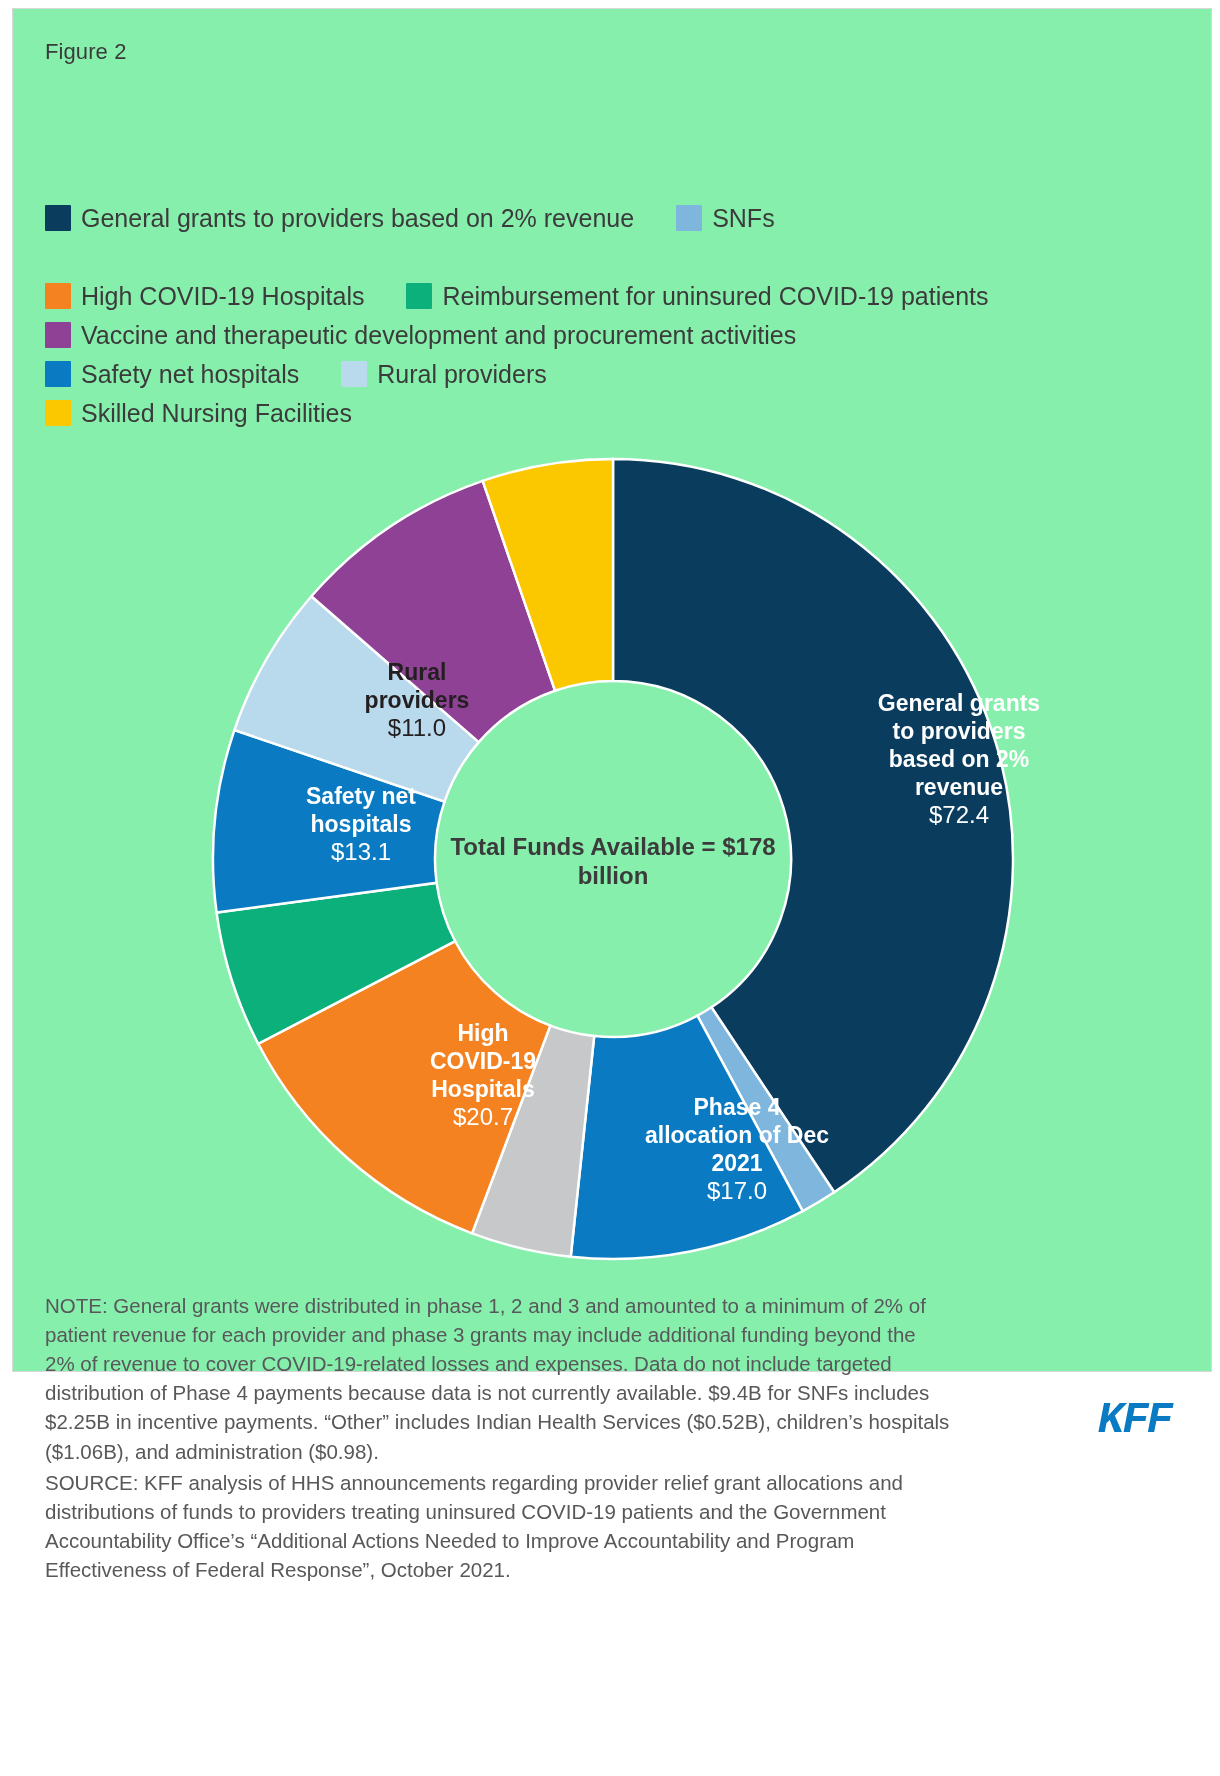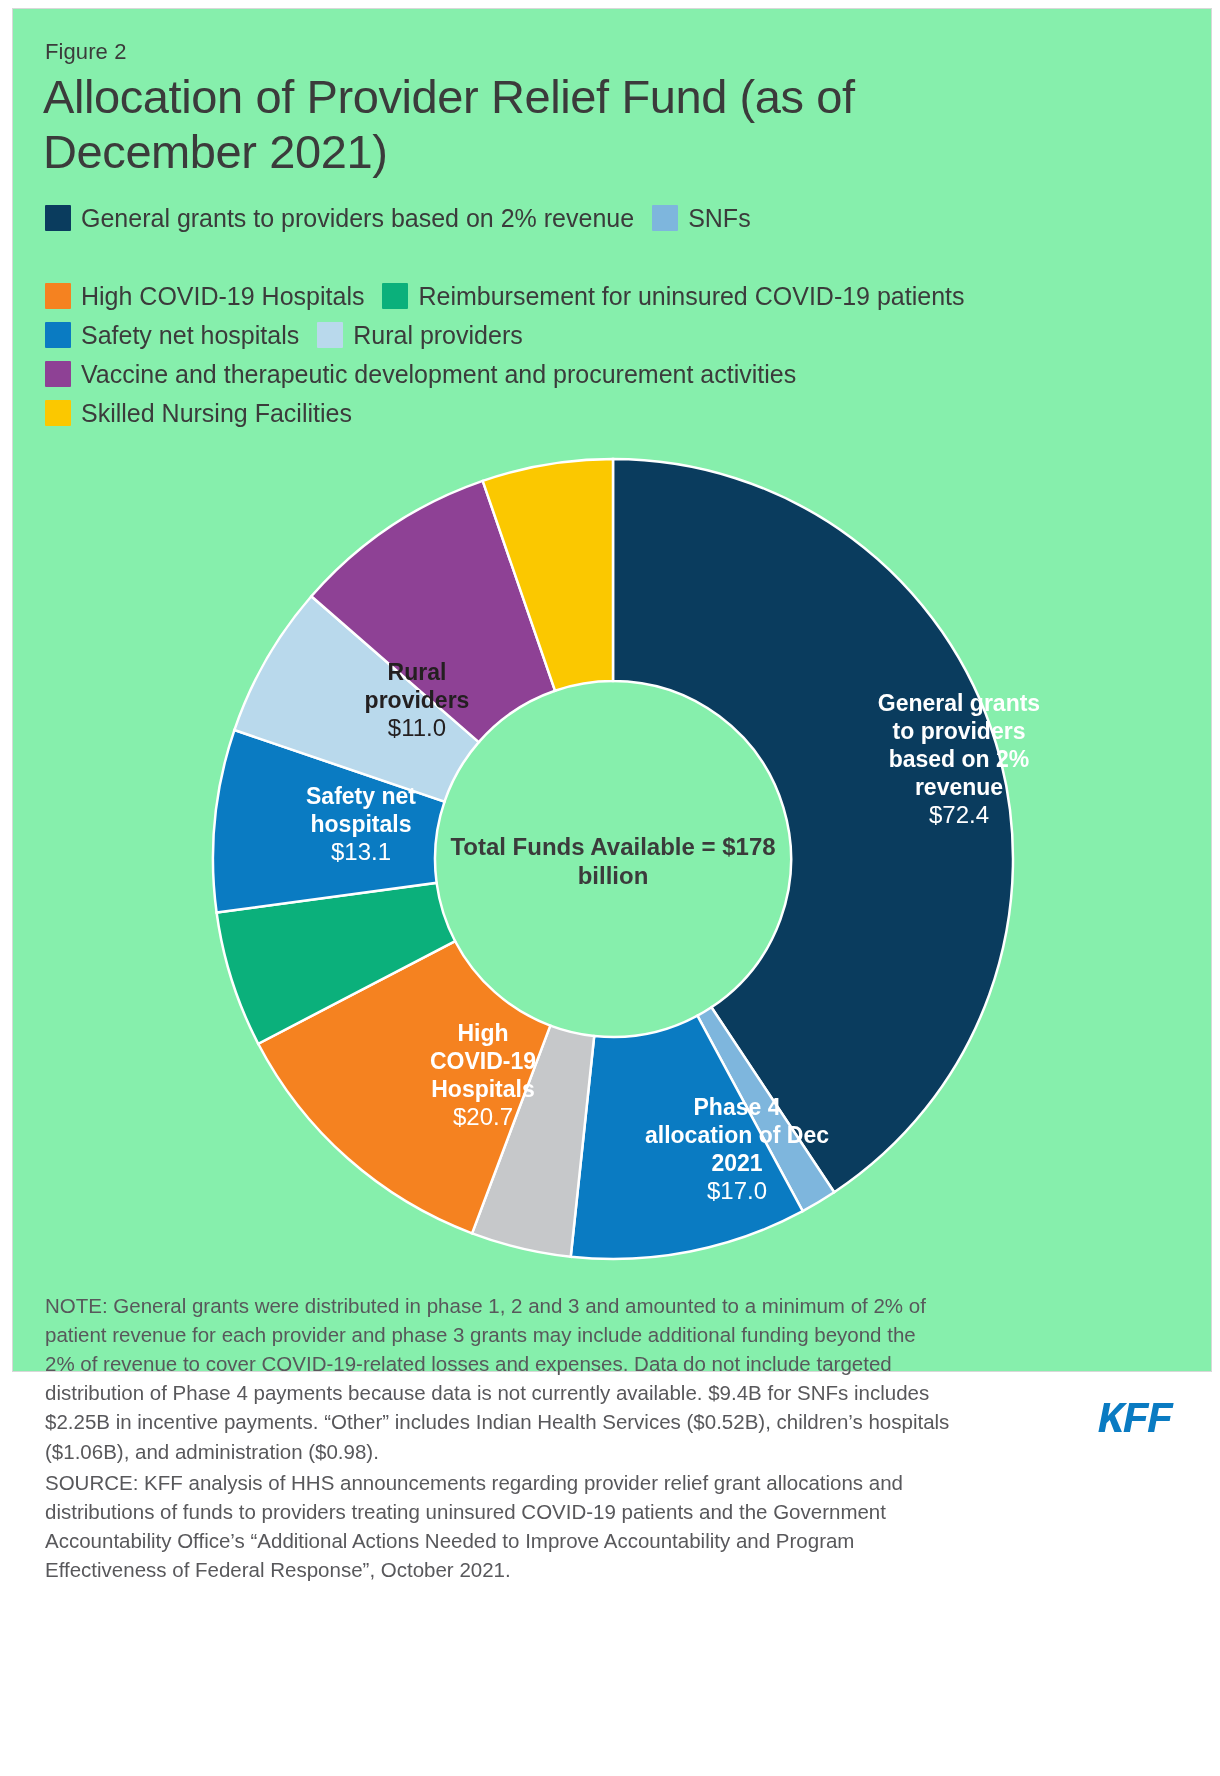--- a/index.html
+++ b/index.html
@@ -25,21 +25,21 @@
     position:absolute;left:30px;top:60px;width:1000px;
     font-size:47px;line-height:1.18;color:#3b3b3b;
     font-weight:400;letter-spacing:-.4px;
   }
   
   .legend{
     position:absolute;left:32px;top:196px;width:1000px;
   }
   .legend-row{
     display:flex;align-items:flex-start;
-    margin-bottom:6px;height:33px;
+    margin-bottom:6px;height:33px;gap:24px;
   }
   .legend-entry{display:flex;align-items:center;margin-right:18px;}
   .swatch{
     width:26px;height:26px;flex:0 0 26px;border-radius:1px;margin-right:10px;
   }
   .legend-label{
     font-size:25px;color:#3b3b3b;line-height:26px;white-space:nowrap;
   }
   
   .chart-wrap{
@@ -70,21 +70,20 @@
     font-weight:bold;font-style:italic;
     font-size:44px;color:#0a7bc2;letter-spacing:-2px;
   }
 </style>
 </head>
 <body>
 
 <div class="frame">
 
   <div class="figure-num">Figure 2</div>
-  <div class="title">Allocation of Provider Relief Fund (as of December 2021)</div>
 
   <div class="legend" id="legend">
       <div class="legend-row">
         <div class="legend-entry">
           <span class="swatch" style="background: rgb(10, 60, 94);"></span>
           <span class="legend-label">General grants to providers based on 2% revenue</span>
         </div>
         <div class="legend-entry">
           <span class="swatch" style="background: rgb(126, 182, 221);"></span>
           <span class="legend-label">SNFs</span>
@@ -97,32 +96,32 @@
           <span class="swatch" style="background: rgb(245, 130, 32);"></span>
           <span class="legend-label">High COVID-19 Hospitals</span>
         </div>
         <div class="legend-entry">
           <span class="swatch" style="background: rgb(11, 176, 123);"></span>
           <span class="legend-label">Reimbursement for uninsured COVID-19 patients</span>
         </div>
       </div>
       <div class="legend-row">
         <div class="legend-entry">
+          <span class="swatch" style="background: rgb(142, 65, 149);"></span>
+          <span class="legend-label">Vaccine and therapeutic development and procurement activities</span>
+        </div>
+      </div>
+      <div class="legend-row">
+        <div class="legend-entry">
           <span class="swatch" style="background: rgb(10, 123, 194);"></span>
           <span class="legend-label">Safety net hospitals</span>
         </div>
         <div class="legend-entry">
           <span class="swatch" style="background: rgb(185, 217, 236);"></span>
           <span class="legend-label">Rural providers</span>
-        </div>
-      </div>
-      <div class="legend-row">
-        <div class="legend-entry">
-          <span class="swatch" style="background: rgb(142, 65, 149);"></span>
-          <span class="legend-label">Vaccine and therapeutic development and procurement activities</span>
         </div>
       </div>
       <div class="legend-row">
         <div class="legend-entry">
           <span class="swatch" style="background: rgb(251, 200, 0);"></span>
           <span class="legend-label">Skilled Nursing Facilities</span>
         </div>
       </div>
     </div>
 

